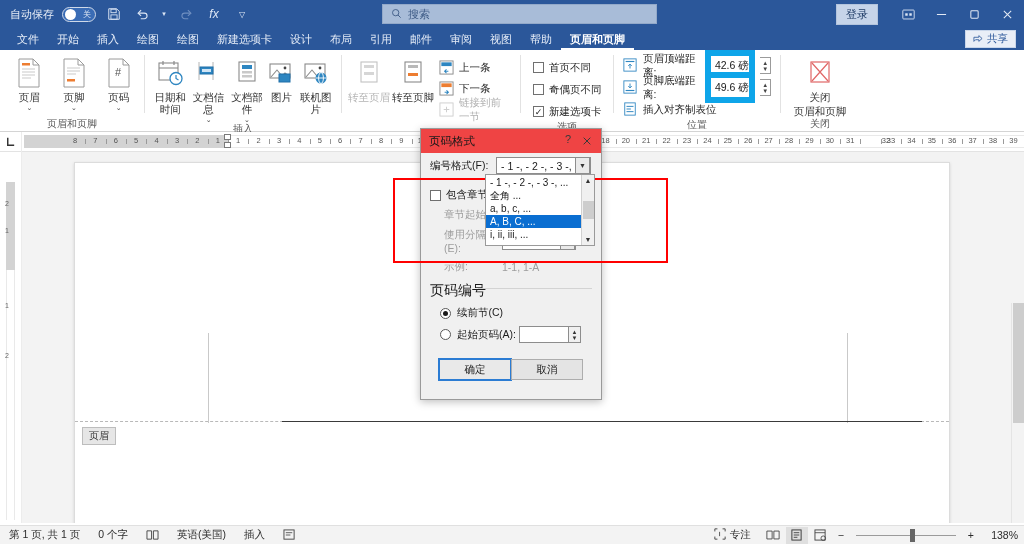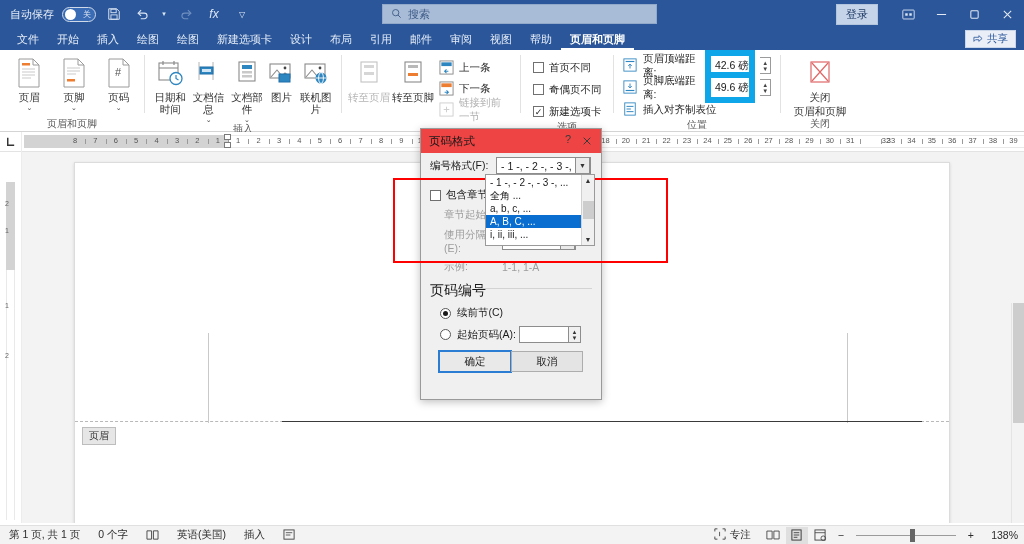--- a/index.html
+++ b/index.html
@@ -185,21 +185,21 @@
     background:#fff; margin-right:6px; display:flex; align-items:center; justify-content:center; }
   .radio .dot { width:5px; height:5px; border-radius:50%; background:#1a1a1a; }
   .sectitle { font-size:14px; color:#1a1a1a; margin: 8px 0 6px 0; position:relative; }
   .sectitle::after {
     content:""; position:absolute; left: 48px; right:0; top: 6px; border-top:1px solid #d3d3d3;
   }
   .num-in { width: 50px; height:17px; border:1px solid #8d8d8d; background:#fff; }
   .num-ar { width:12px; height:17px; border:1px solid #8d8d8d; border-left:0; background:#f0f0f0;
     display:flex; flex-direction:column; align-items:center; justify-content:center;
     font-size:6px; line-height:6px; color:#333; }
-  .dbtns { position:absolute; bottom: 27px; left: 0; right:0; display:flex;
+  .dbtns { position:absolute; bottom: 19px; left: 0; right:0; display:flex;
     justify-content:center; }
   .dbtn { width: 72px; height: 21px; font-size:10.5px; display:flex; align-items:center;
     justify-content:center; background:#e4e4e4; border:1px solid #adadad; color:#1a1a1a; }
   .dbtn.primary { background:#e9e9e9; border:1px solid #2b7cd3; outline:1px solid #2b7cd3; }
 
   
   .ddlist {
     position:absolute; left: 485px; top: 174px; width: 110px; height: 72px;
     background:#fff; border:1px solid #9a9a9a; z-index: 70; font-size:10px;
     display:flex;

